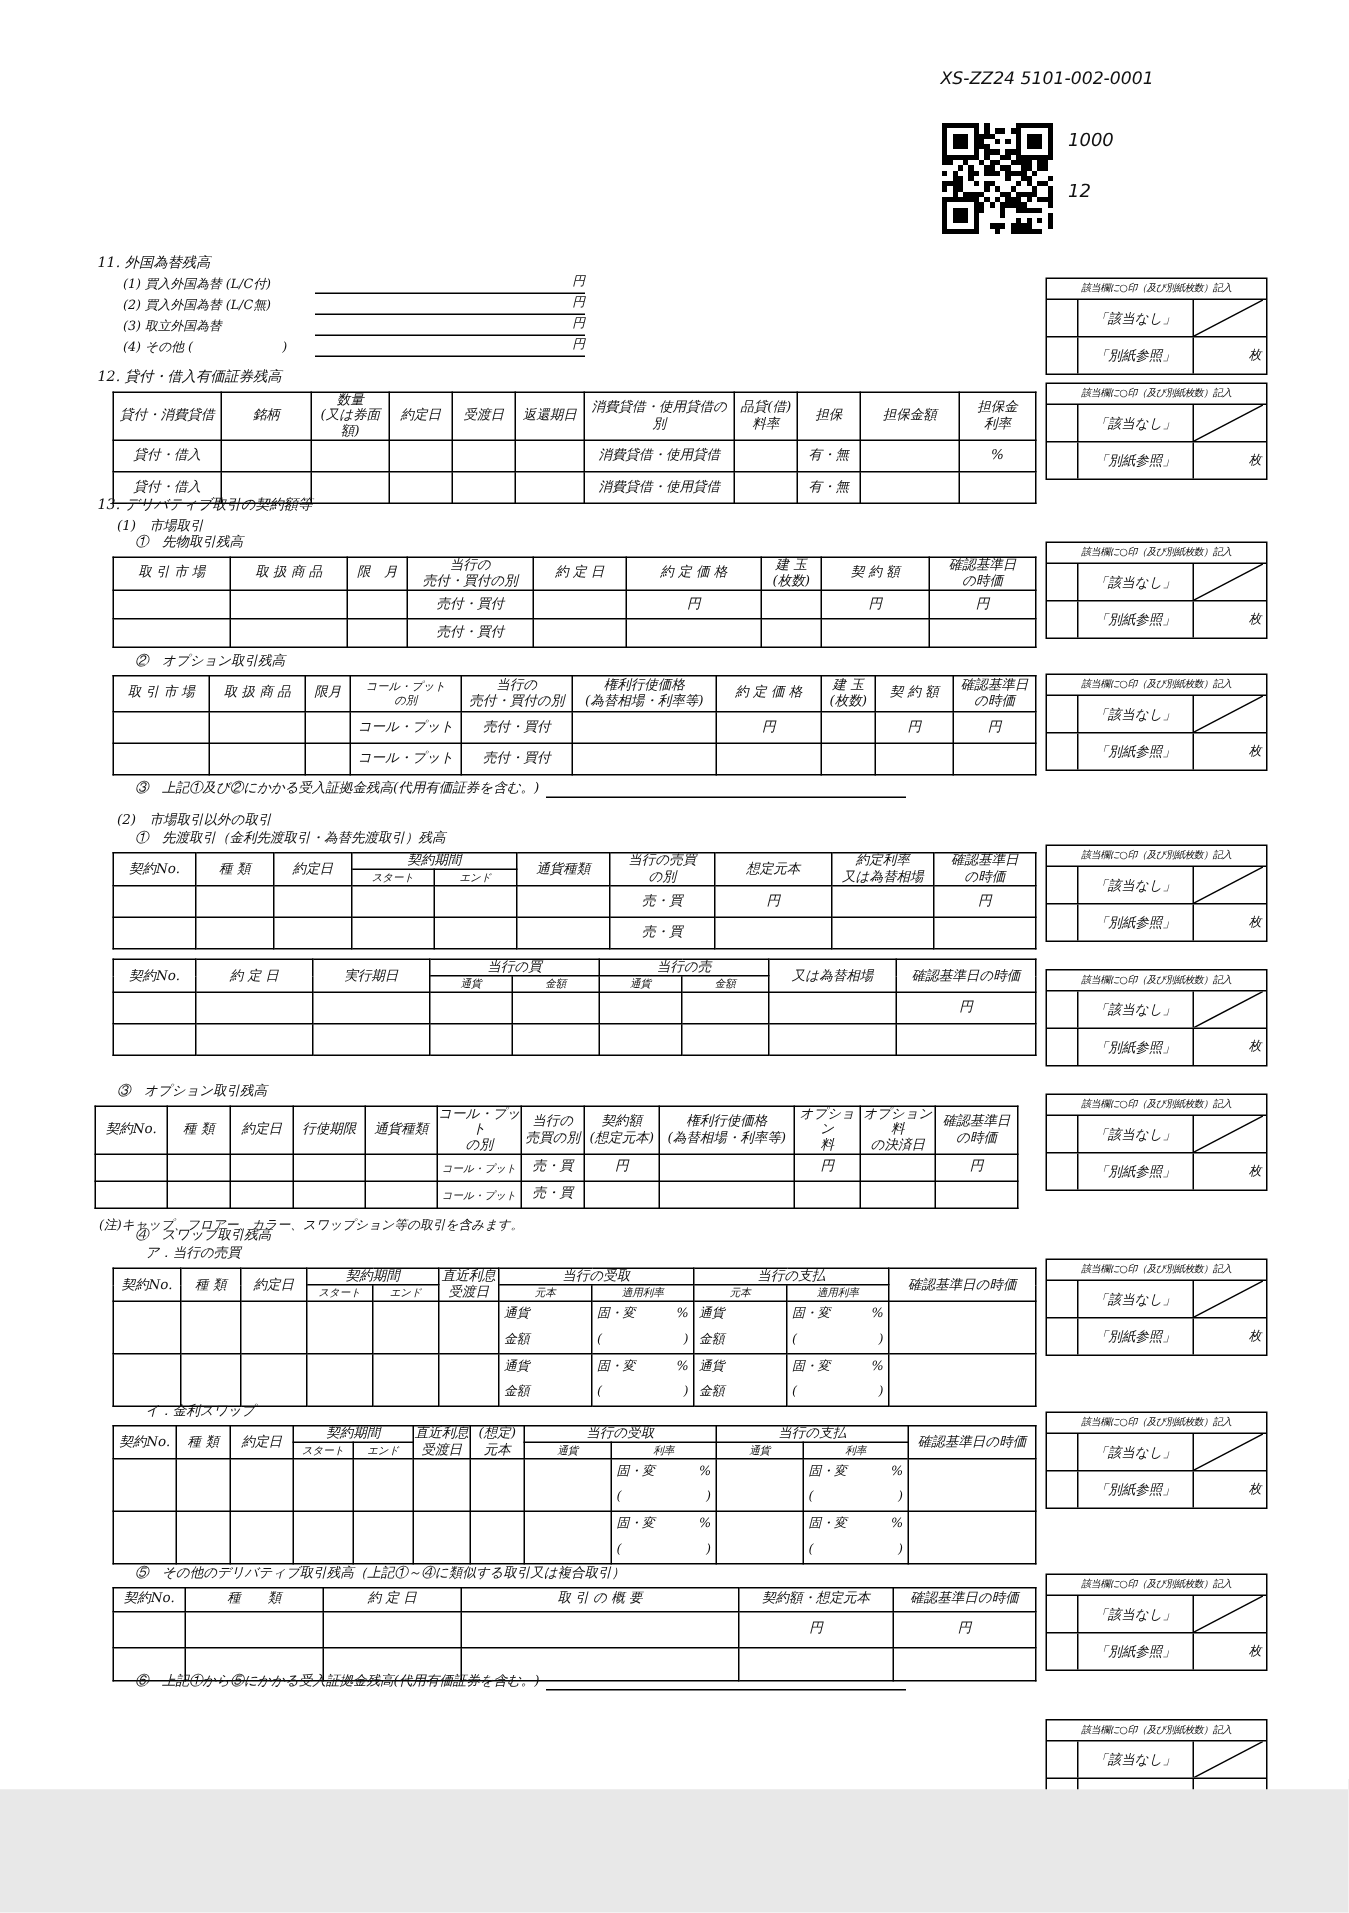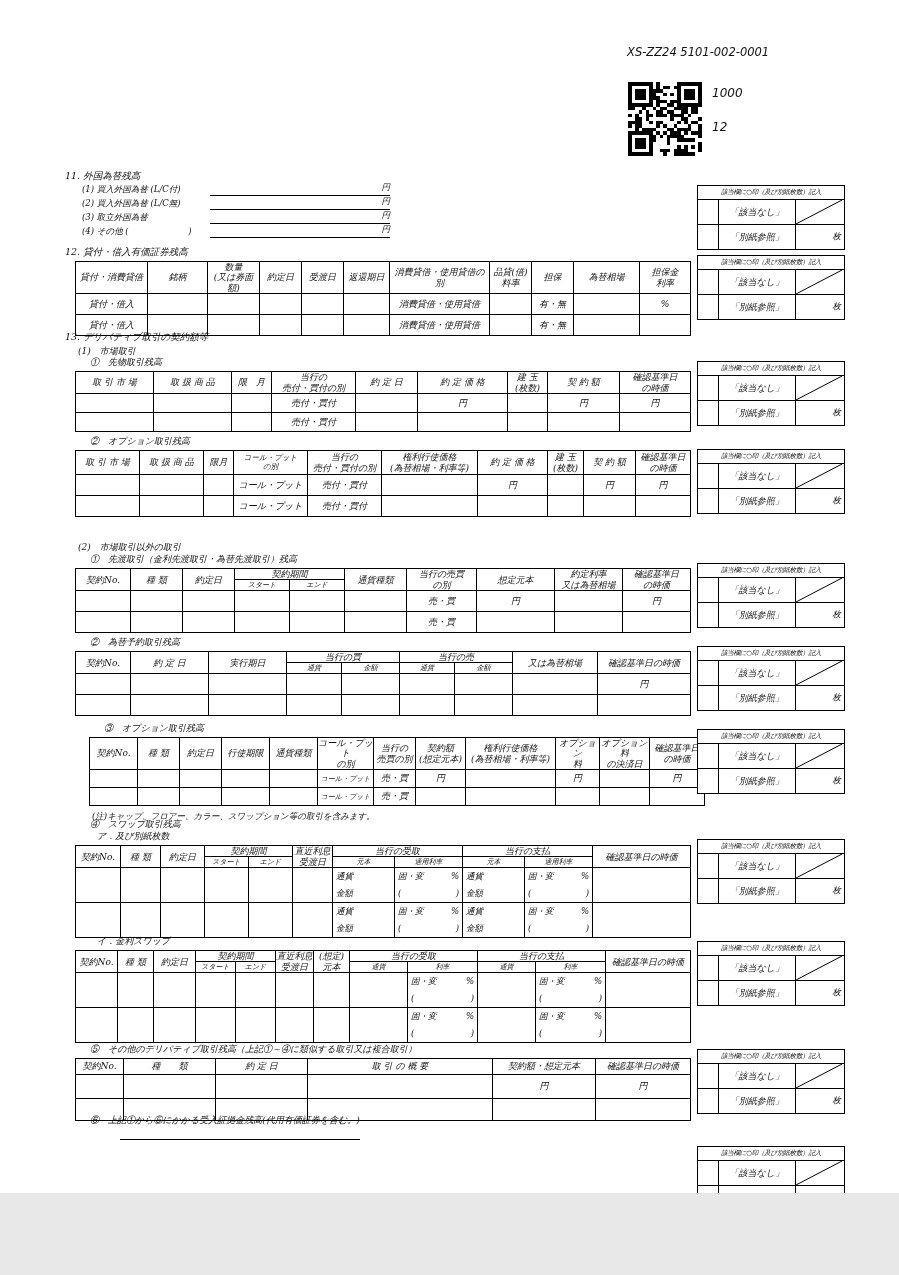--- a/index.html
+++ b/index.html
@@ -325,21 +325,21 @@
         <td>銘柄</td>
         <td class="hsm">数量
 (又は券面額)</td>
         <td class="h85">約定日</td>
         <td class="h85">受渡日</td>
         <td class="h85">返還期日</td>
         <td class="h8">消費貸借・使用貸借の別</td>
         <td class="hsm">品貸(借)
 料率</td>
         <td class="h85">担保</td>
-        <td class="h85">為替相場</td>
+        <td class="h85">担保金額</td>
         <td class="hsm">担保金
 利率</td>
       </tr>
       <tr style="height:21px">
         <td>貸付・借入</td>
         <td></td>
             <td></td>
             <td></td>
             <td></td>
             <td></td>
@@ -480,20 +480,24 @@
         <td></td>
             <td></td>
             <td></td>
             <td></td>
             <td></td>
       </tr>
     </tbody>
       </table>
   </div>
 
+  <div class="abs mline" style="left:90px;top:519px;">
+    <span>③　上記①及び②にかかる受入証拠金残高(代用有価証券を含む。)</span>
+    <span class="fill"></span>
+  </div>
 
   <div class="abs t2" style="left:78px;top:541px;">(2)　市場取引以外の取引</div>
 
   <div class="abs" style="left:65px;top:553px;">
     <div class="t2" style="padding-left:25px;">①　先渡取引（金利先渡取引・為替先渡取引）残高</div>
     <table class="frm" style="width:615px;margin:3px 0 0 10px;">
       <colgroup>
           <col style="width:55px">
           <col style="width:52px">
           <col style="width:52px">
@@ -546,21 +550,20 @@
         <td>売・買</td>
         <td></td>
             <td></td>
             <td></td>
       </tr>
     </tbody>
       </table>
   </div>
 
   <div class="abs" style="left:65px;top:636px;">
-    <div class="t2" style="padding-left:25px;">②　為替予約取引残高</div>
     <table class="frm" style="width:615px;margin:3px 0 0 10px;">
       <colgroup>
           <col style="width:55px">
           <col style="width:78px">
           <col style="width:78px">
           <col style="width:55px">
           <col style="width:58px">
           <col style="width:55px">
           <col style="width:58px">
           <col style="width:85px">
@@ -601,21 +604,21 @@
             <td></td>
             <td></td>
             <td></td>
             <td></td>
             <td></td>
       </tr>
     </tbody>
       </table>
   </div>
 
-  <div class="abs" style="left:79px;top:722px;">
+  <div class="abs" style="left:53px;top:722px;">
     <div class="t2" style="padding-left:25px;">③　オプション取引残高</div>
     <table class="frm" style="width:615px;margin:3px 0 0 10px;">
       <colgroup>
           <col style="width:48px">
           <col style="width:42px">
           <col style="width:42px">
           <col style="width:48px">
           <col style="width:48px">
           <col style="width:56px">
           <col style="width:42px">
@@ -676,21 +679,21 @@
             <td></td>
       </tr>
     </tbody>
       </table>
     <div class="note">(注)キャップ、フロアー、カラー、スワップション等の取引を含みます。</div>
   </div>
 
   <div class="abs t2" style="left:90px;top:818px;">④　スワップ取引残高</div>
 
   <div class="abs" style="left:65px;top:830px;">
-    <div class="t2" style="padding-left:32px;">ア．及び別紙枚数</div>
+    <div class="t2" style="padding-left:32px;">ア．当行の売買</div>
     <table class="frm" style="width:615px;margin:3px 0 0 10px;">
       <colgroup>
           <col style="width:45px">
           <col style="width:40px">
           <col style="width:44px">
           <col style="width:44px">
           <col style="width:44px">
           <col style="width:40px">
           <col style="width:62px">
           <col style="width:68px">
@@ -952,21 +955,21 @@
             <td></td>
             <td></td>
             <td></td>
             <td></td>
             <td></td>
       </tr>
     </tbody>
       </table>
   </div>
 
-  <div class="abs mline" style="left:90px;top:1114px;flex-direction:column;">
+  <div class="abs mline" style="left:90px;top:1114px;">
     <span>⑥　上記①から⑤にかかる受入証拠金残高(代用有価証券を含む。)</span>
     <span class="fill"></span>
   </div>
 
 
   <div class="abs" style="left:627px;top:1217px;font-size:9.5px;">銀　XS-ZZ245101-002-0001　20251024</div>
 
   <div class="sbox-slot" style="top:185px">
   <div class="sbox">
     <div class="hd">該当欄に○印（及び別紙枚数）記入</div>

